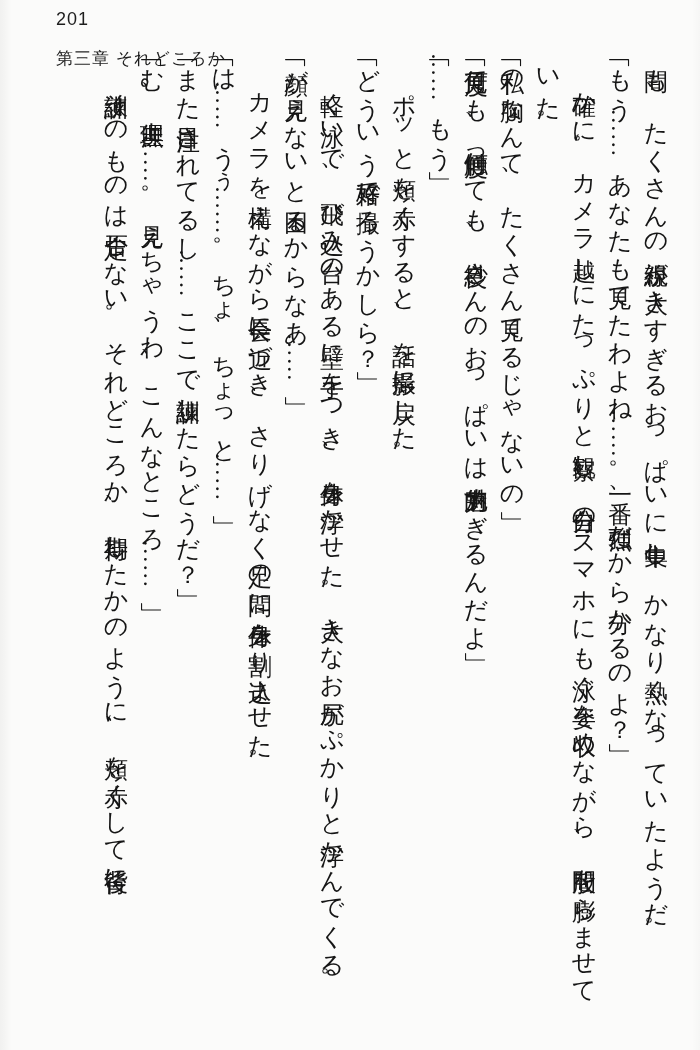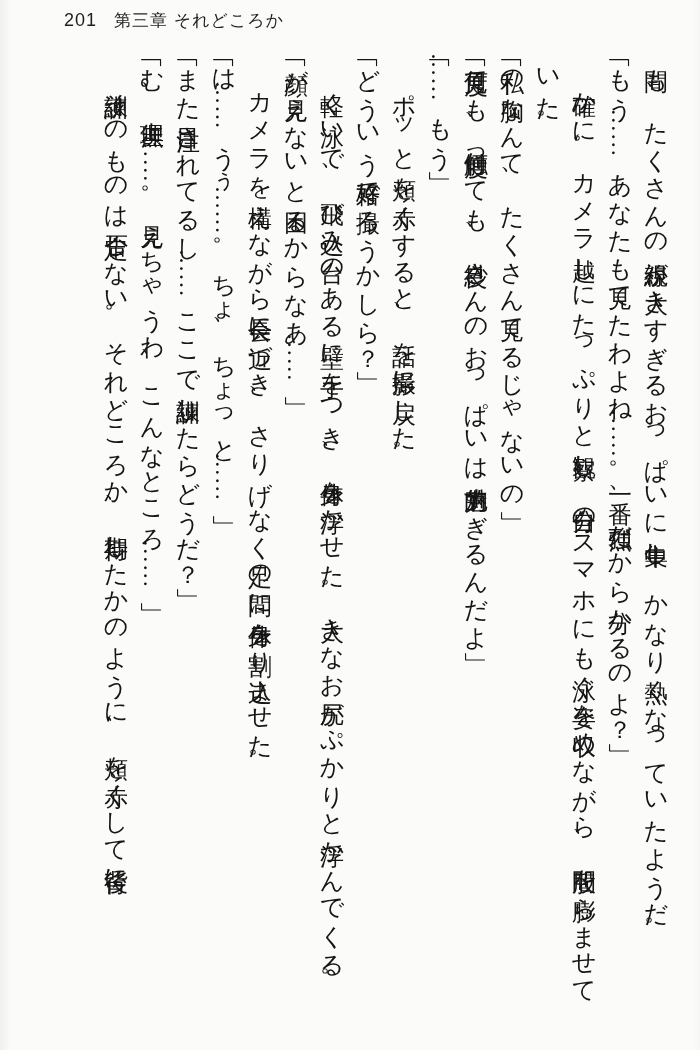--- a/index.html
+++ b/index.html
@@ -18,28 +18,29 @@
     position: absolute;
     inset: 0;
     pointer-events: none;
     background:
       linear-gradient(to right, rgba(0,0,0,0.045), rgba(0,0,0,0) 12px),
       linear-gradient(to left, rgba(0,0,0,0.02), rgba(0,0,0,0) 8px);
   }
   .running-head {
     position: absolute;
     top: 9px;
-    left: 64px;
+    left: 56px;
     display: flex;
     align-items: baseline;
     gap: 17px;
     font-family: "Liberation Sans", "DejaVu Sans", sans-serif;
     font-size: 17px;
     letter-spacing: 1px;
     color: #1d1d1d;
+    flex-direction: column;
   }
   .running-head .folio {
     font-size: 18px;
   }
   .text-body {
     position: absolute;
     top: 52px;
     right: 26px;
     height: 950px;
     writing-mode: vertical-rl;

